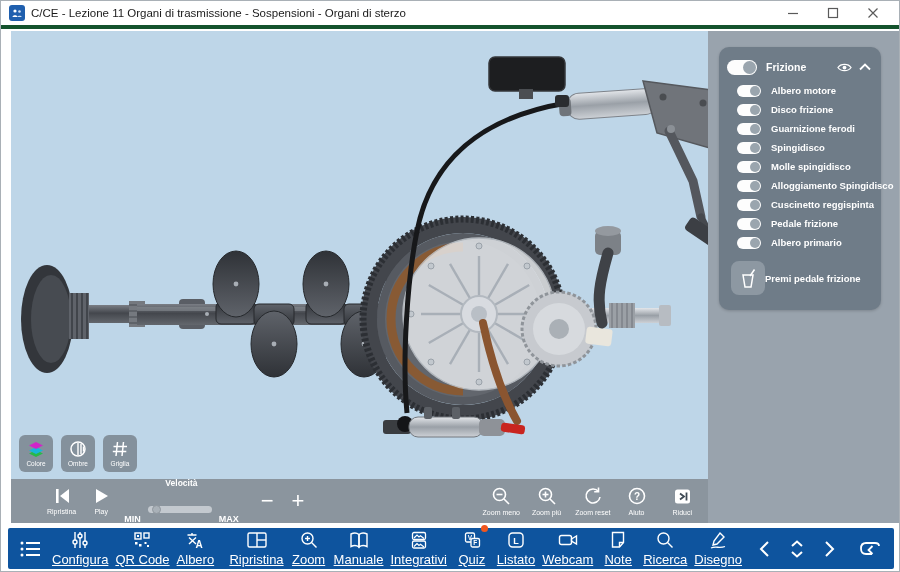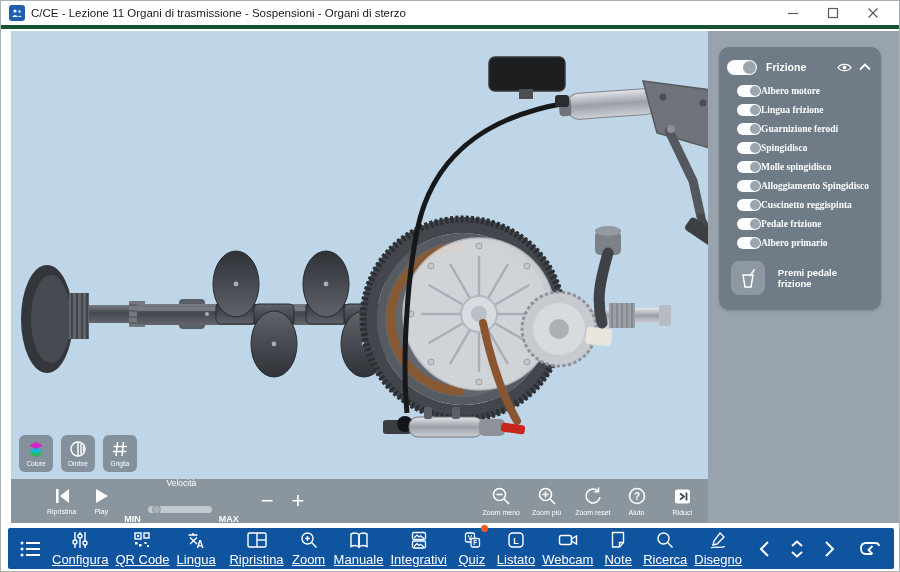--- a/index.html
+++ b/index.html
@@ -31,37 +31,37 @@
   .panel-header{display:flex;align-items:center;height:22px;margin-bottom:4px;}
   .panel-header .lbl{margin-left:9px;font-size:10.5px;font-weight:bold;color:#fff;}
   .panel-header .hdr-icons{margin-left:auto;display:flex;align-items:center;gap:7px;padding-right:2px;}
   .toggle{position:relative;border-radius:8px;background:#fdfdfd;flex:0 0 auto;cursor:pointer;}
   .toggle.big{width:30px;height:15px;}
   .toggle.small{width:24px;height:12px;}
   .toggle .knob{position:absolute;top:1px;right:1px;border-radius:50%;background:#9aa5ae;}
   .toggle.big .knob{width:13px;height:13px;}
   .toggle.small .knob{width:10px;height:10px;}
   .toggle-row{display:flex;align-items:center;height:13px;margin:6px 0 6px 10px;}
-  .toggle-row .lbl{font-size:9.5px;font-weight:bold;color:#fff;white-space:nowrap;font-family:Liberation Serif, serif;}
+  .toggle-row .lbl{margin-left:10px;font-size:9.5px;font-weight:bold;color:#fff;white-space:nowrap;}
   .action-row{display:flex;align-items:center;margin:12px 0 2px 4px;}
   .action-btn{width:34px;height:34px;border-radius:8px;background:#8d98a2;display:flex;
     align-items:center;justify-content:center;cursor:pointer;}
-  .action-row .lbl{margin-left:13px;font-size:9.5px;font-weight:bold;color:#fff;}
+  .action-row .lbl{font-size:9.5px;font-weight:bold;color:#fff;}
 
   
   .vp-tools{position:absolute;left:8px;bottom:7px;display:flex;gap:8px;}
   .vp-btn{width:34px;height:37px;border-radius:6px;background:rgba(124,135,145,.88);
     display:flex;flex-direction:column;align-items:center;justify-content:center;gap:2px;cursor:pointer;}
   .vp-btn .lbl{font-size:6.5px;color:#fff;}
 
   
   .pb-item{display:flex;flex-direction:column;align-items:center;color:#fff;gap:3px;cursor:pointer;}
   .pb-item .lbl{font-size:7px;color:#fff;white-space:nowrap;}
   .slider-group{display:flex;flex-direction:column;align-items:center;margin-left:14px;color:#fff;}
-  .slider-group .vel{font-size:8.5px;font-weight:normal;margin-bottom:6px;}
+  .slider-group .vel{font-size:8.5px;font-weight:bold;margin-bottom:6px;}
   .slider-row{display:flex;align-items:center;gap:7px;}
   .slider-row .mm{font-size:9px;font-weight:bold;margin-top:20px;}
   .slider-track{position:relative;width:64px;height:7px;border-radius:4px;background:#c3c9cf;cursor:pointer;}
   .slider-knob{position:absolute;top:-1px;left:4px;width:9px;height:9px;border-radius:50%;
     background:#a9b1b8;border:1px solid #8e969d;cursor:grab;}
   .pm-btn{color:#fff;font-size:22px;font-weight:300;line-height:20px;cursor:pointer;}
 
   
   .tb-item{display:flex;flex-direction:column;align-items:center;gap:2px;min-width:36px;cursor:pointer;position:relative;}
   .tb-item .lbl{font-size:13px;color:#fff;text-decoration:underline;white-space:nowrap;}
@@ -298,21 +298,21 @@
       <div class="toggle-row">
         <span class="toggle small">
             <span class="knob"></span>
           </span>
         <span class="lbl">Albero motore</span>
       </div>
       <div class="toggle-row">
         <span class="toggle small">
             <span class="knob"></span>
           </span>
-        <span class="lbl">Lingua frizione</span>
+        <span class="lbl">Disco frizione</span>
       </div>
       <div class="toggle-row">
         <span class="toggle small">
             <span class="knob"></span>
           </span>
         <span class="lbl">Guarnizione ferodi</span>
       </div>
       <div class="toggle-row">
         <span class="toggle small">
             <span class="knob"></span>
@@ -464,21 +464,21 @@
           <rect x="12.5" y="12" width="2" height="2" fill="#fff"></rect>
           <rect x="15" y="15" width="2" height="2" fill="#fff"></rect>
         </svg>
         <span class="lbl">QR Code</span>
       </div>
       <div class="tb-item">
         <svg width="20" height="20" viewBox="0 0 20 20">
           <path d="M2.5,5 h9 M7,3 v2 M4,7.5 L11,14 M11,7.5 L4,14" stroke="#fff" stroke-width="1.4" fill="none"></path>
           <text x="14" y="18" text-anchor="middle" font-size="10" font-weight="bold" fill="#fff" font-family="Liberation Sans, sans-serif">A</text>
         </svg>
-        <span class="lbl">Lingua</span>
+        <span class="lbl">Albero</span>
       </div>
     </div>
 
     <div class="tb-group" style="margin-left:auto;">
       <div class="tb-item">
         <svg width="22" height="20" viewBox="0 0 22 20">
           <rect x="2" y="3" width="18" height="14" rx="1.5" fill="none" stroke="#fff" stroke-width="1.4"></rect>
           <line x1="11" y1="3" x2="11" y2="17" stroke="#fff" stroke-width="1.4"></line>
           <line x1="11" y1="10" x2="20" y2="10" stroke="#fff" stroke-width="1.4"></line>
         </svg>

